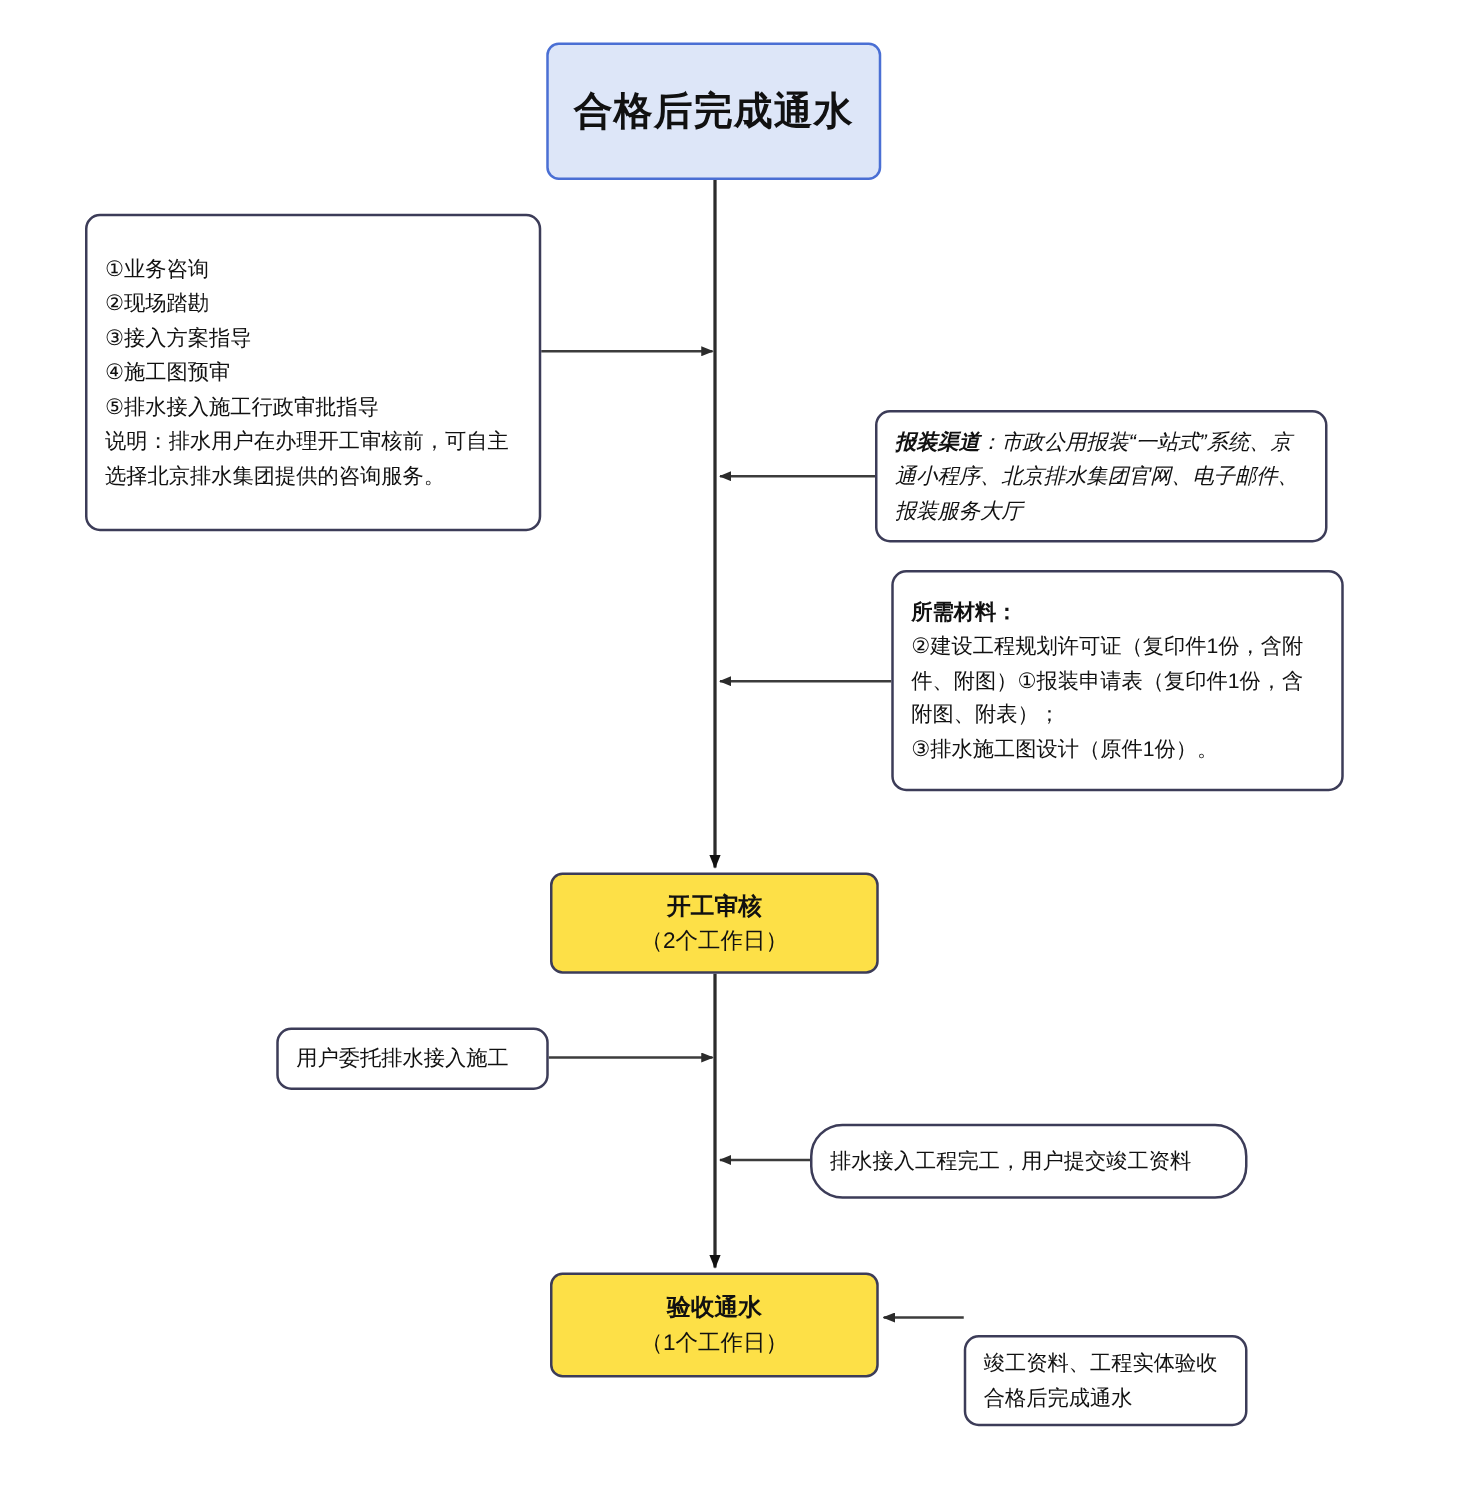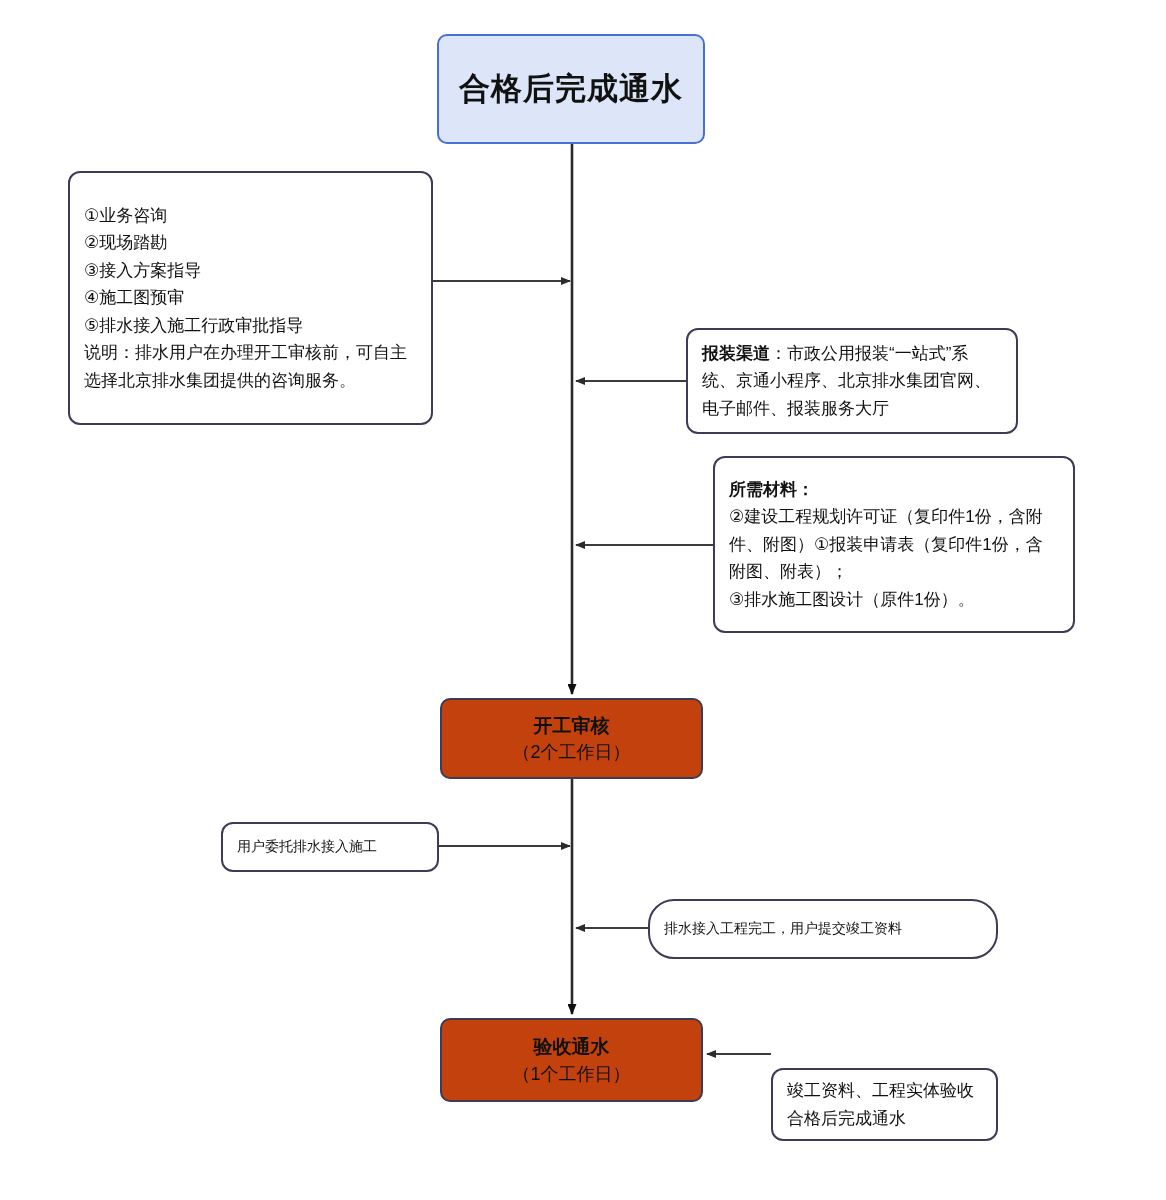--- a/index.html
+++ b/index.html
@@ -42,21 +42,21 @@
     justify-content: center;
   }
   .node-title .label {
     font-size: 31px;
     font-weight: bold;
     letter-spacing: 1px;
     color: #111;
   }
 
   .node-process {
-    background: #c2410c;
+    background: #fde047;
     border: 2px solid #3c3c58;
     border-radius: 10px;
     display: flex;
     flex-direction: column;
     align-items: center;
     justify-content: center;
   }
   .node-process .p-title {
     font-size: 19px;
     font-weight: bold;
@@ -85,28 +85,28 @@
   .node-note .hd {
     font-weight: bold;
   }
 
   .node-simple {
     display: flex;
     align-items: center;
     padding: 0 14px;
   }
   .node-simple .line {
-    font-size: 14px;
+    font-size: 17px;
     line-height: 1.55;
   }
 
   
   #node-title-box   { left: 437px;  top: 34px;   width: 268px; height: 110px; }
   #node-consult     { left: 68px;   top: 171px;  width: 365px; height: 254px; }
-  #node-channels    { left: 686px;  top: 328px;  width: 332px; height: 106px; }
+  #node-channels    { left: 700px;  top: 328px;  width: 362px; height: 106px; font-style: italic; }
   #node-materials   { left: 713px;  top: 456px;  width: 362px; height: 177px; }
   #node-review      { left: 440px;  top: 698px;  width: 263px; height: 81px;  }
   #node-entrust     { left: 221px;  top: 822px;  width: 218px; height: 50px;  }
   #node-complete    { left: 648px;  top: 899px;  width: 350px; height: 60px; border-radius: 26px;  }
   #node-accept      { left: 440px;  top: 1018px; width: 263px; height: 84px;  }
   #node-acceptnote  { left: 771px;  top: 1068px; width: 227px; height: 73px;  }
 </style>
 </head>
 <body>
 

